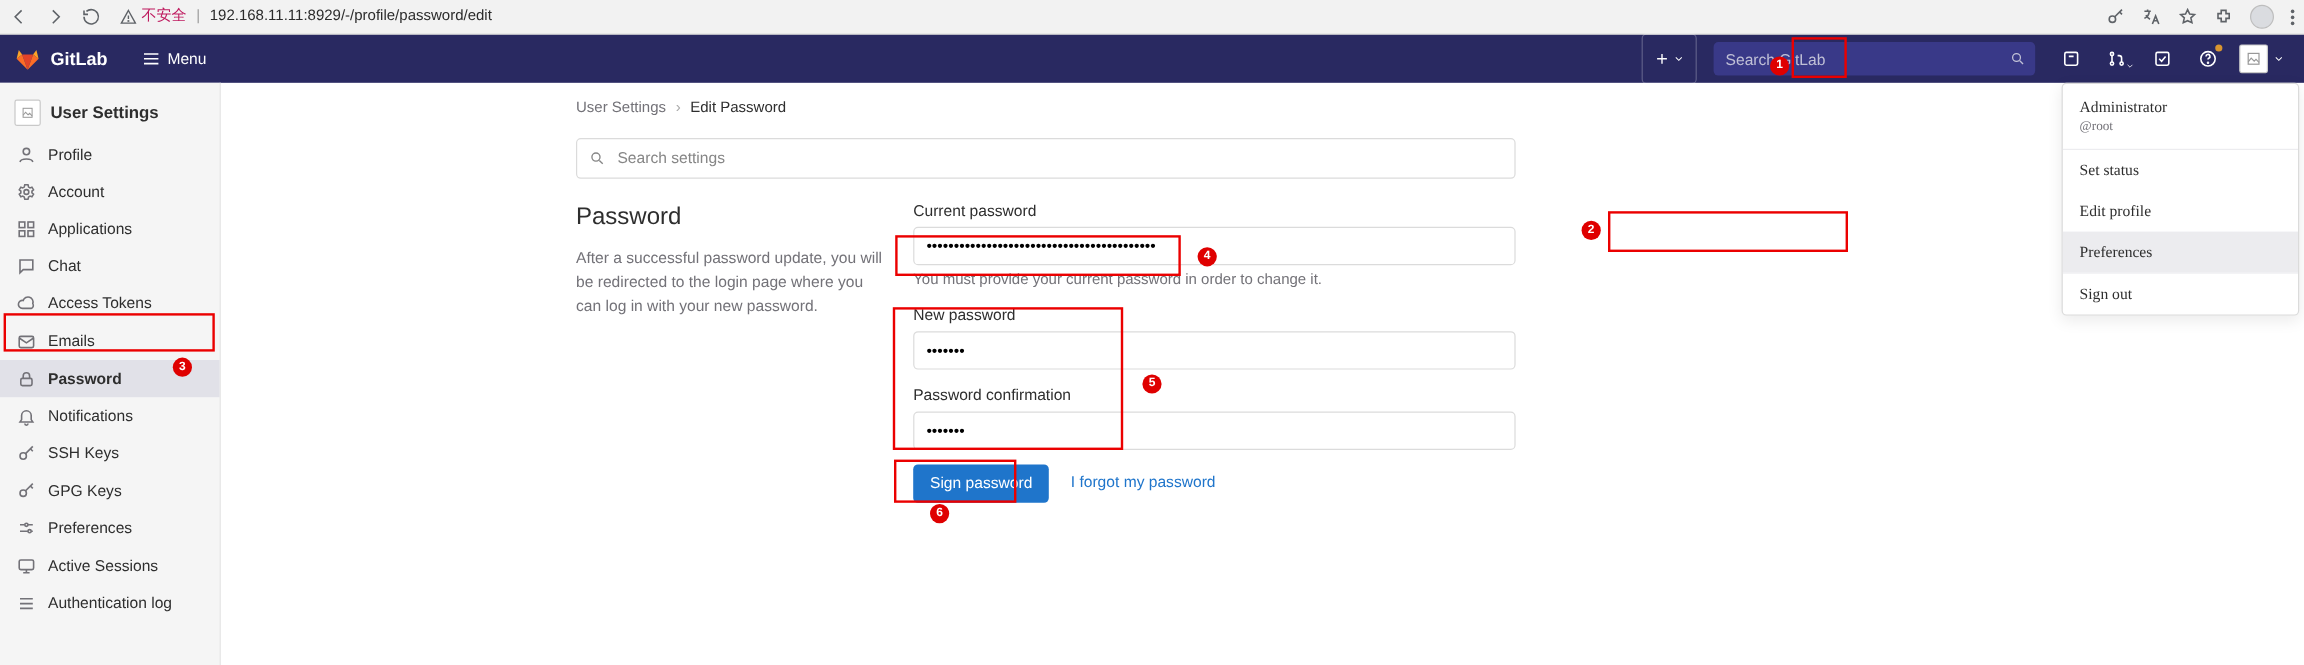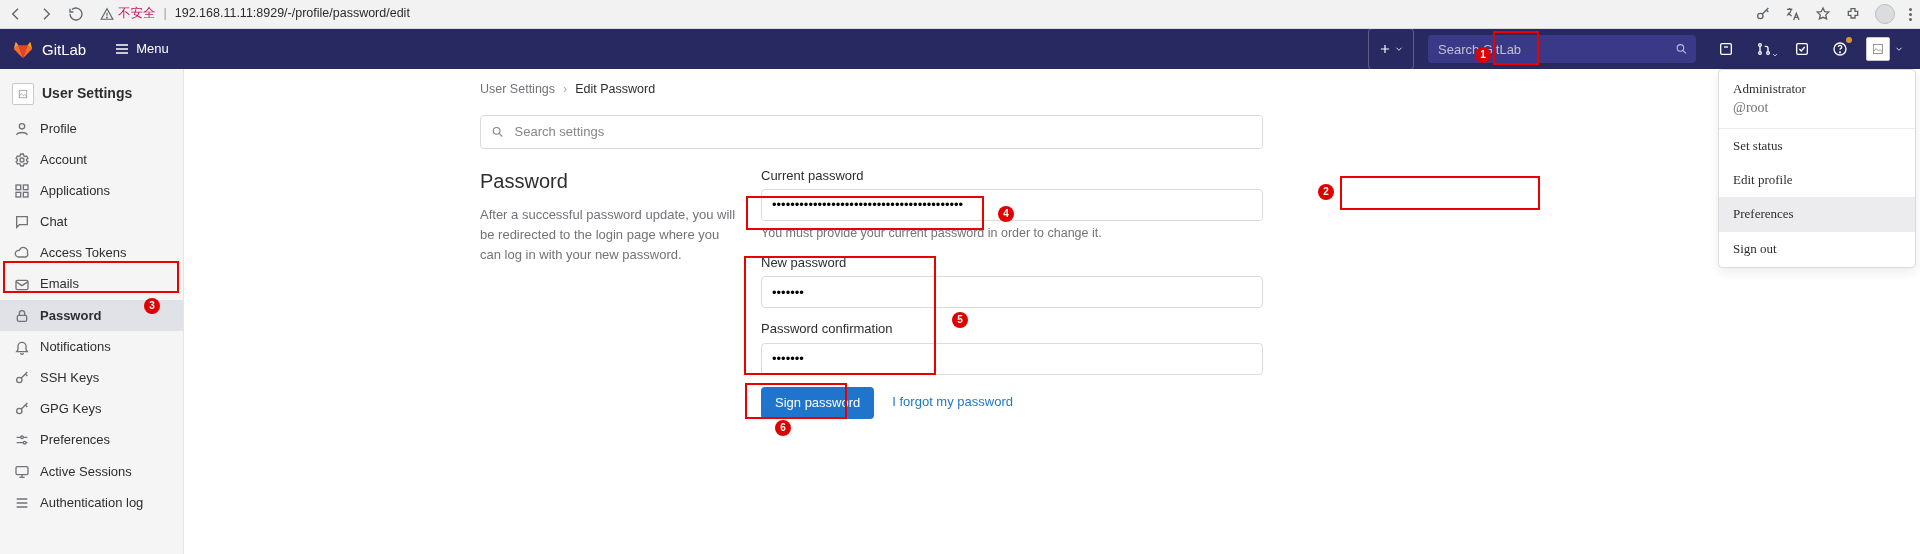--- a/index.html
+++ b/index.html
@@ -39,21 +39,21 @@
   .chrome-bar .avatar-circle{width:18px;height:18px;border-radius:50%;background:#dadce0;border:1px solid #bdbdbd}
   .chrome-bar .kebab{display:flex;flex-direction:column;gap:2px}
   .chrome-bar .kebab span{width:3px;height:3px;border-radius:50%;background:var(--chrome-icon)}
 
   
   .gl-header{
     height:40px;background:var(--purple);display:flex;align-items:center;color:#fff;
     padding:0 12px;gap:6px;
   }
   .gl-header .brand{display:flex;align-items:center;gap:8px}
-  .gl-header .brand-name{font-weight:400;font-size:15px}
+  .gl-header .brand-name{font-weight:700;font-size:15px}
   .gl-header .menu-btn{display:flex;align-items:center;gap:6px;margin-left:14px;font-size:13px;color:#fff;padding:4px 8px;border-radius:4px;cursor:pointer}
   .gl-header .spacer{flex:1}
   .gl-header .plus{display:flex;align-items:center;gap:2px;padding:4px 6px;border:1px solid rgba(255,255,255,.25);border-radius:4px}
   .gl-header .search{display:flex;align-items:center;background:var(--purple-darker);height:28px;border-radius:4px;padding:0 8px;width:252px;margin:0 8px}
   .gl-header .search input{background:transparent;border:0;outline:0;color:#fff;font-size:13px;width:100%}
   .gl-header .search input::placeholder{color:#c0c0d6}
   .gl-header .hicon{width:32px;height:32px;display:flex;align-items:center;justify-content:center;border-radius:4px;position:relative;cursor:pointer}
   .gl-header .hicon svg{stroke:#fff}
   .gl-header .dot{position:absolute;top:4px;right:4px;width:6px;height:6px;background:#d99530;border-radius:50%}
   .gl-header .user-chip{display:flex;align-items:center;gap:4px;padding:2px 4px;border-radius:4px}
@@ -95,21 +95,21 @@
   
   .user-menu{
     position:absolute;top:0;right:4px;width:196px;background:#fff;
     border:1px solid var(--line);border-radius:4px;
     box-shadow:0 4px 12px rgba(0,0,0,.08);
     z-index:30;
     font-family:Liberation Serif, serif;
   }
   .user-menu .head{padding:10px 14px;border-bottom:1px solid #ececef}
   .user-menu .head .n{font-size:13px;color:#2e2e2e}
-  .user-menu .head .h{font-size:14px;color:var(--text-muted)}
+  .user-menu .head .h{font-size:11px;color:var(--text-muted)}
   .user-menu .sep{height:1px;background:#ececef}
   .user-menu a{display:block;padding:8px 14px;color:#2e2e2e;font-size:13px;text-decoration:none;cursor:pointer}
   .user-menu a.hl{background:#ececef}
 
   
   .anno{position:absolute;pointer-events:none}
   .anno-box{border:var(--anno-stroke)}
   .anno-badge{
     width:16px;height:16px;border-radius:50%;background:var(--anno-badge);
     color:#fff;font-size:10px;line-height:16px;text-align:center;font-weight:700;

